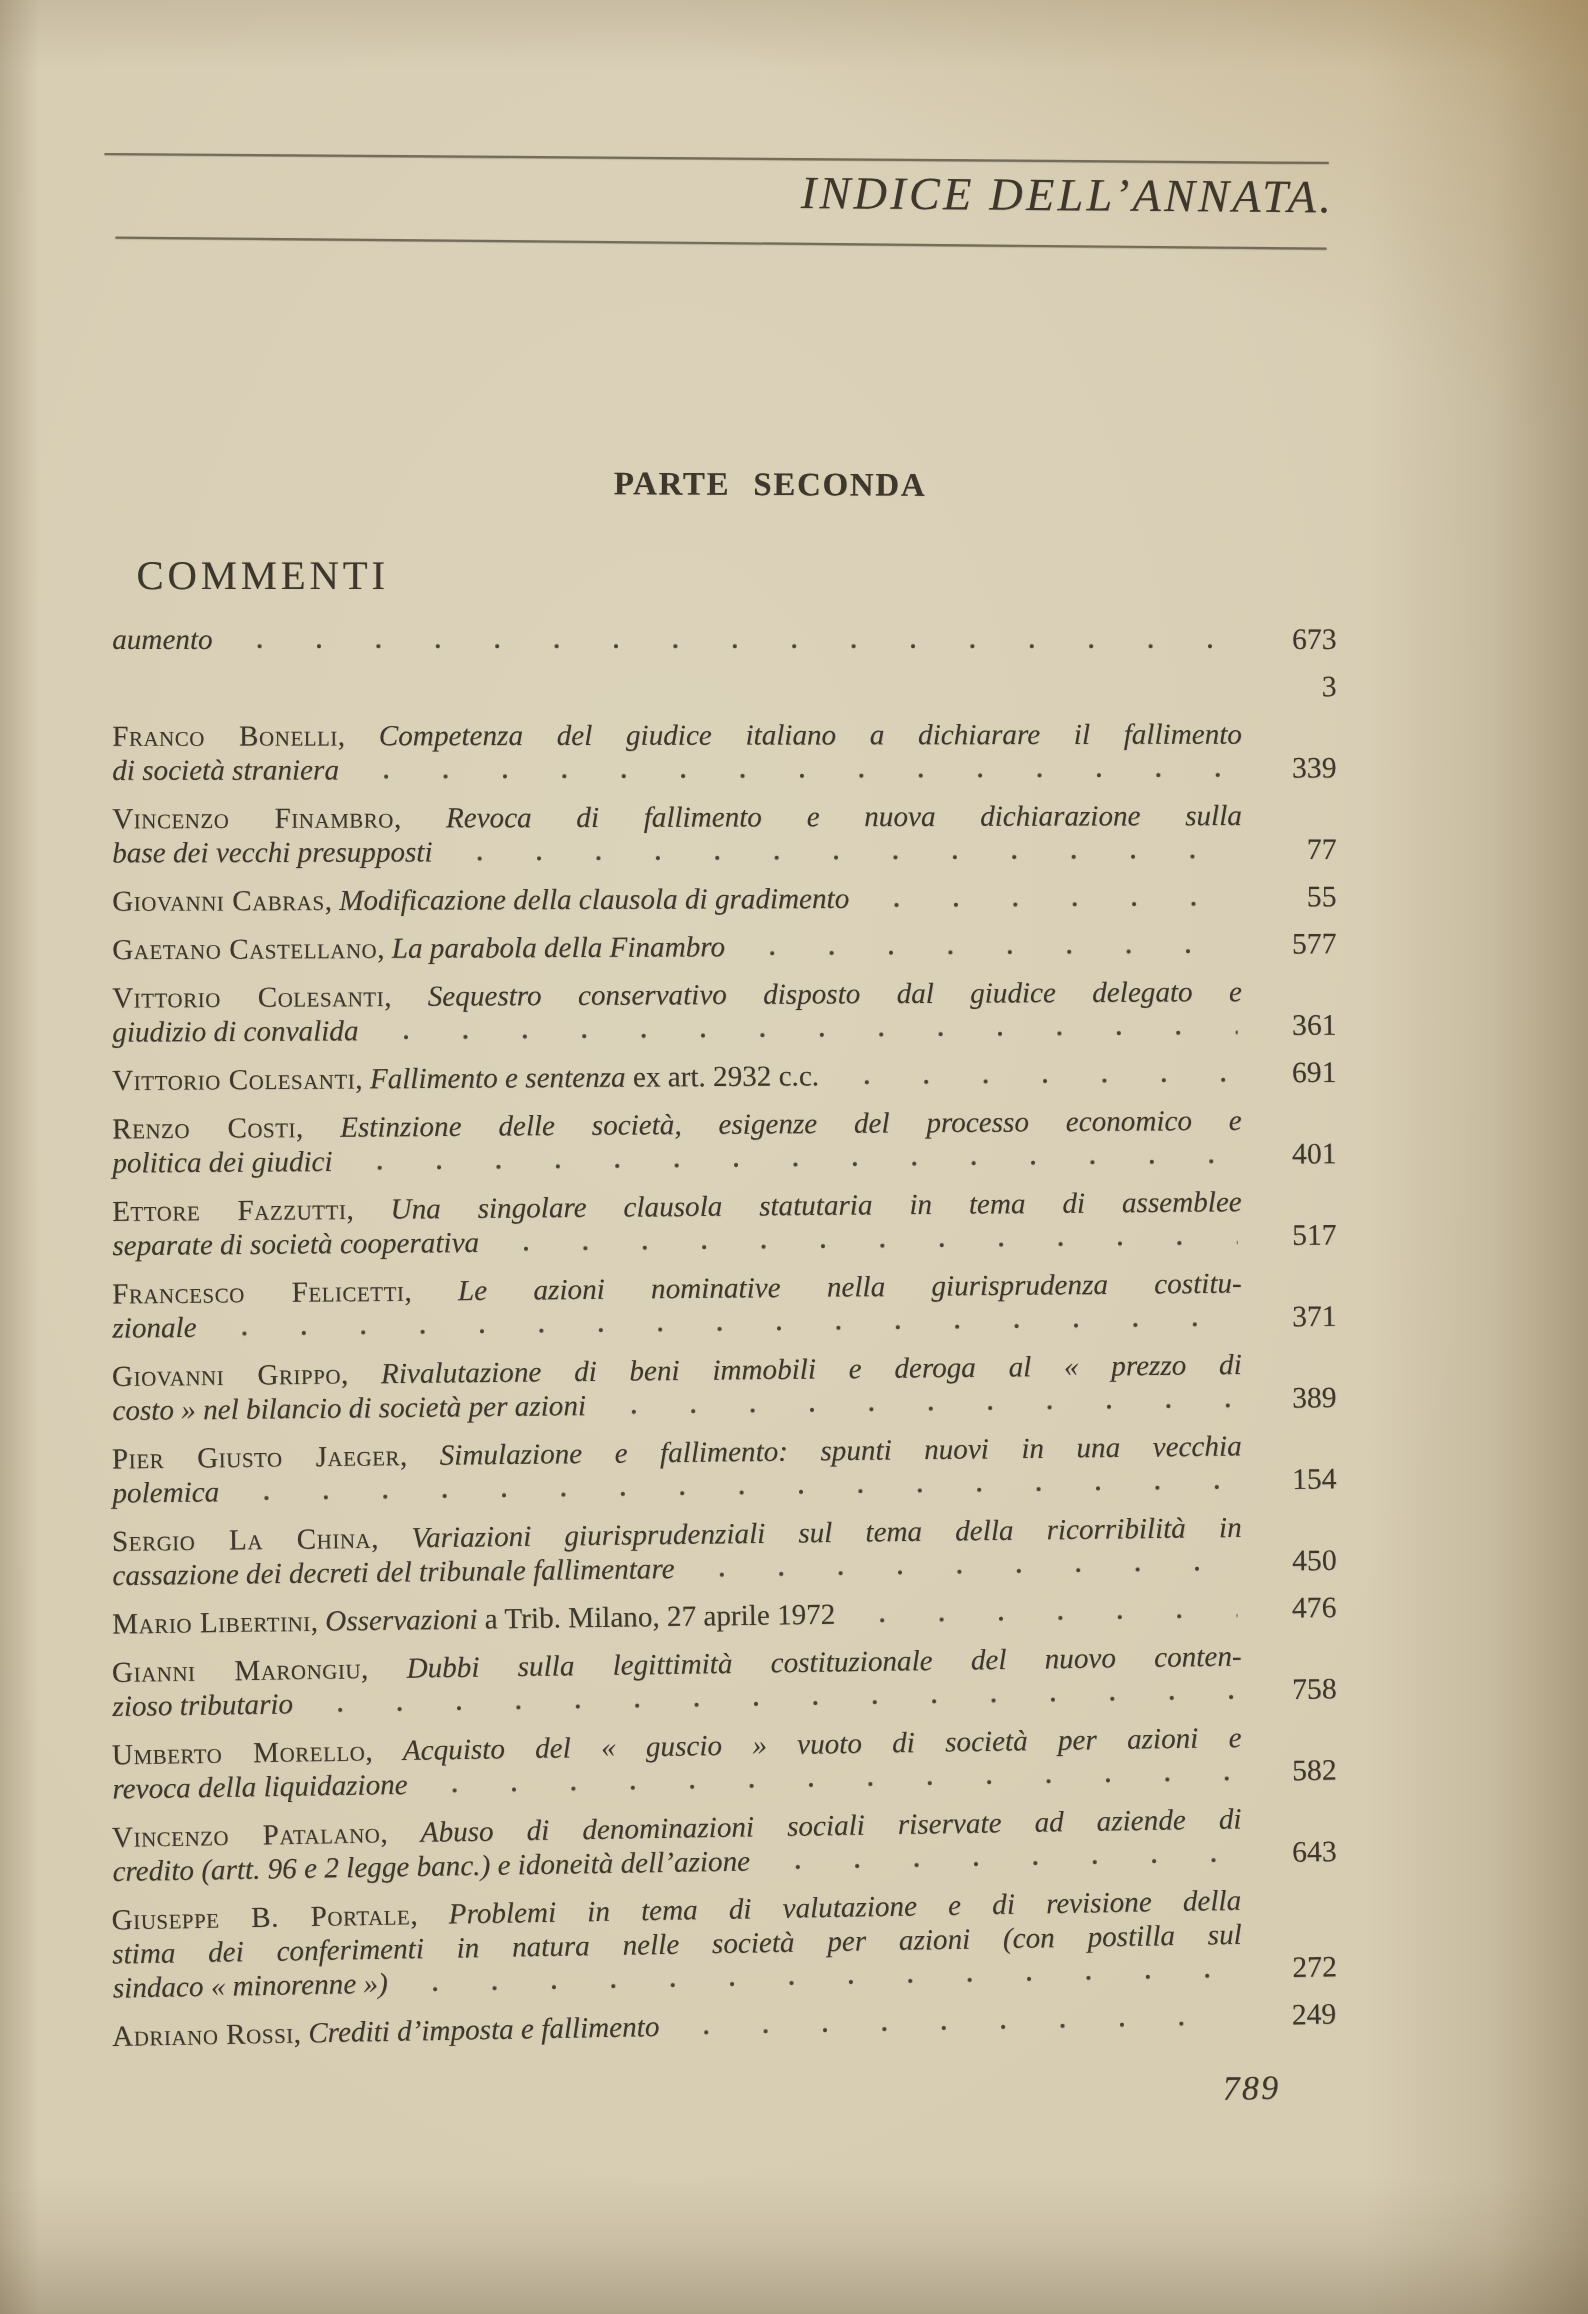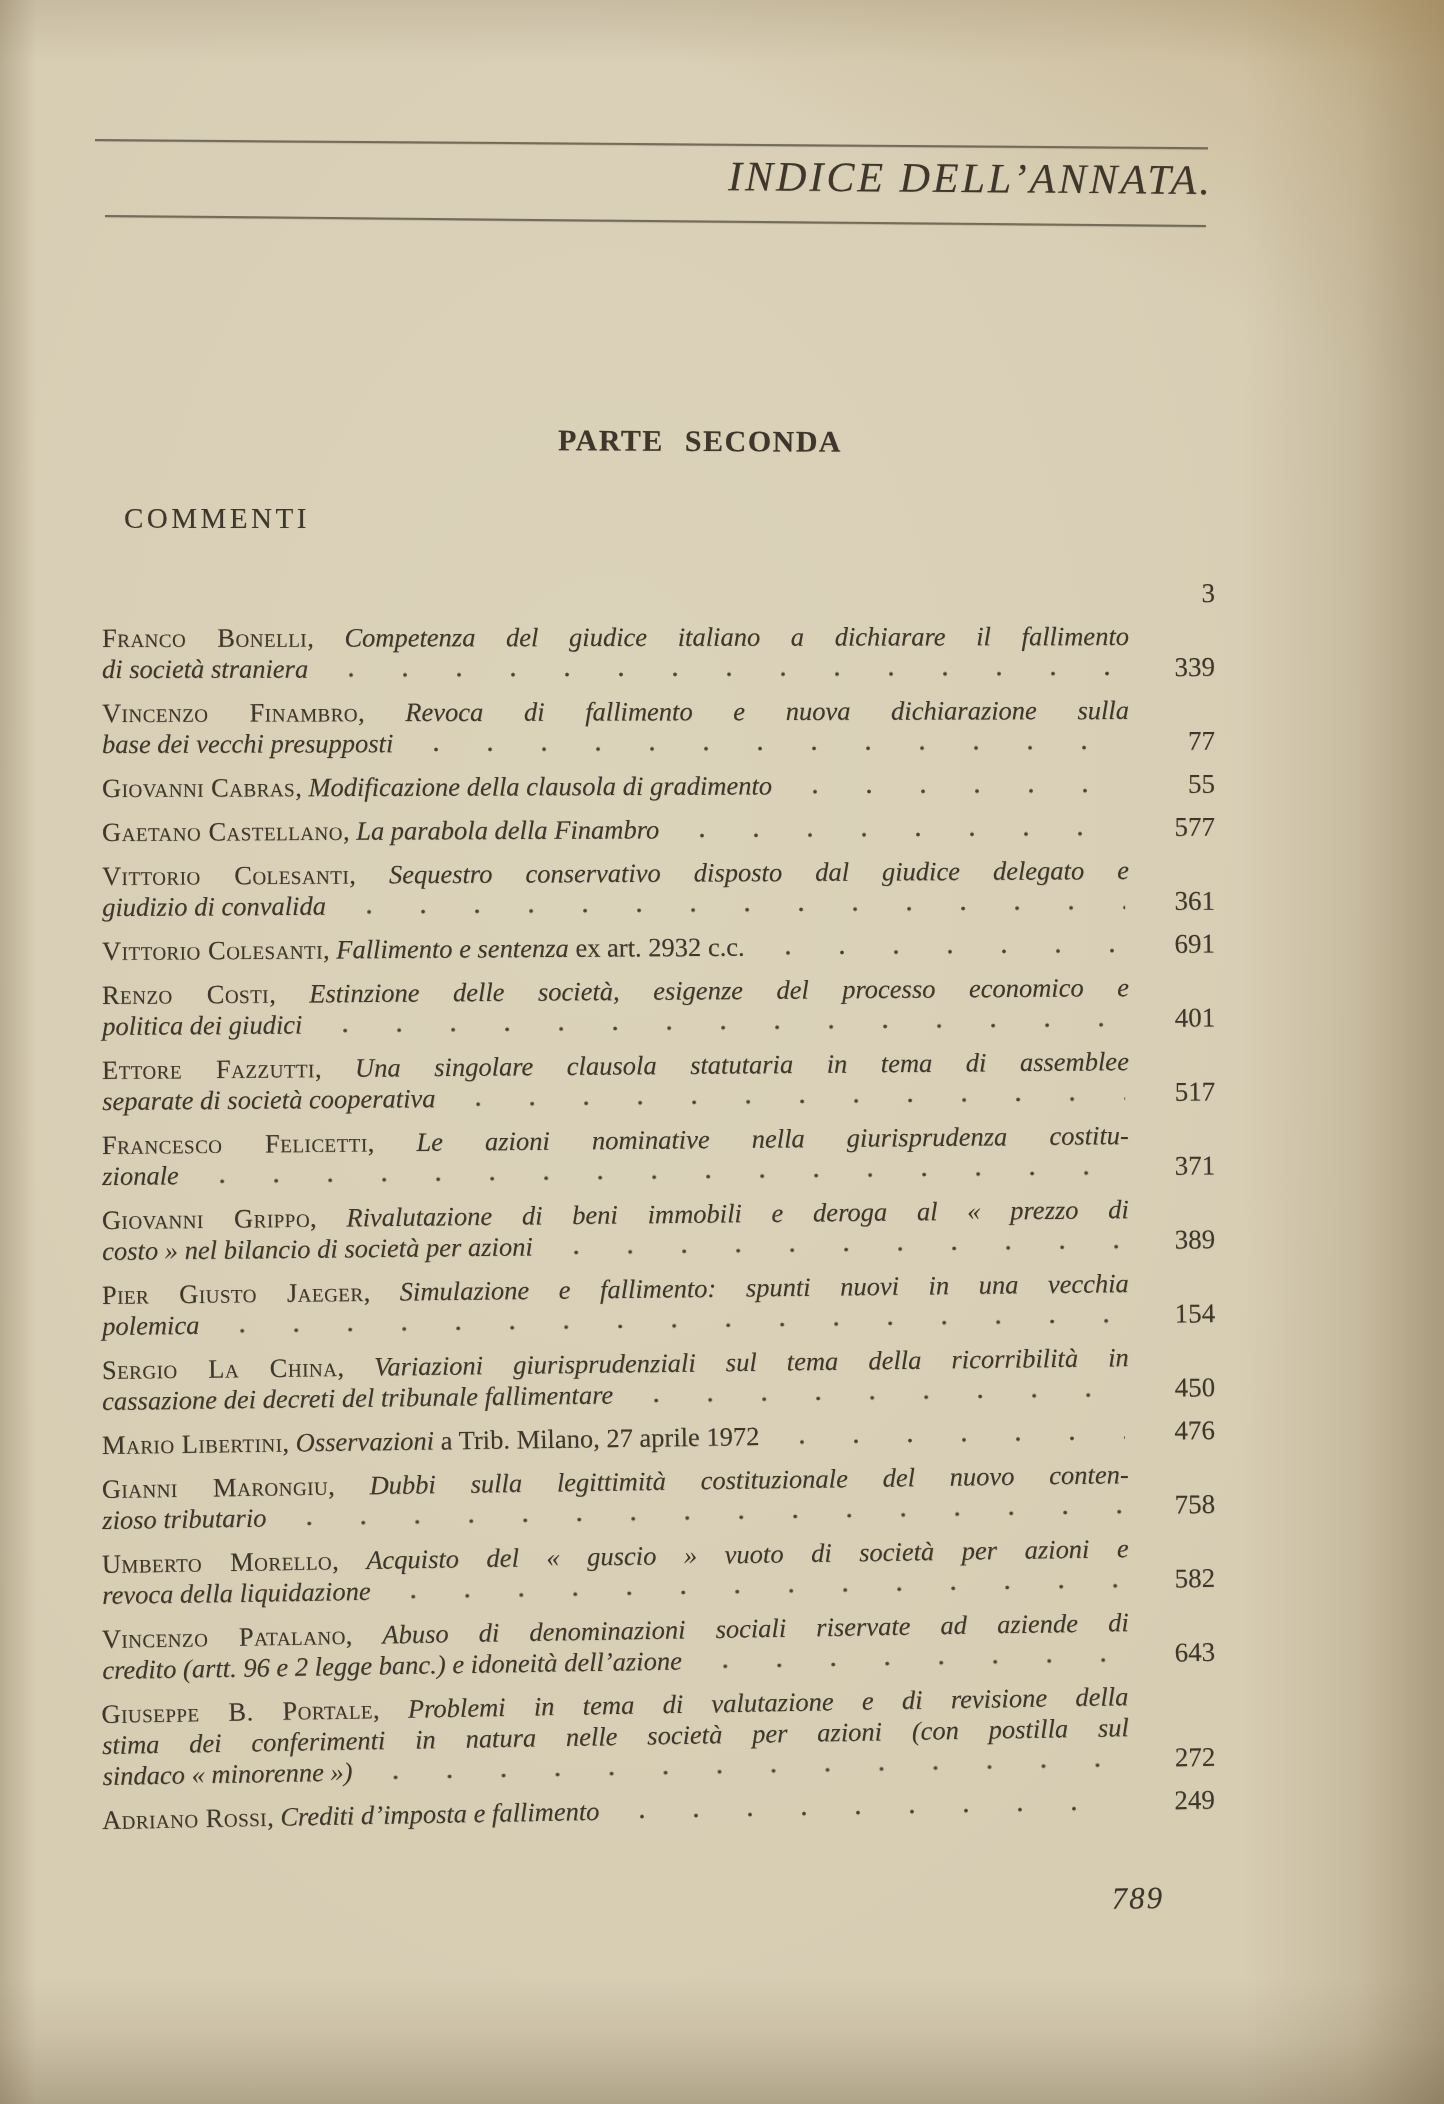--- a/index.html
+++ b/index.html
@@ -40,21 +40,21 @@
   }
   .part-heading {
     position: absolute; top: 424px; left: 700px;
     transform: translateX(-50%) rotate(0.3deg);
     font-size: 30px; font-weight: bold;
     letter-spacing: 1.5px; word-spacing: 12px;
     white-space: nowrap;
   }
   .section-heading {
     position: absolute; top: 502px; left: 124px;
-    font-size: 29px; letter-spacing: 3.5px;
+    font-size: 37px; letter-spacing: 3.5px;
     white-space: nowrap;
   }
 
   .entries {
     position: absolute; left: 102px; top: 566px; width: 1113px;
     font-size: 26.5px;
   }
   .entry { margin-bottom: 13px; transform-origin: 0 50%; }
   .line { line-height: 31px; }
   .line.mid {
@@ -90,20 +90,25 @@
 
 <div class="rule rule-top"></div>
 <div class="masthead-title ink">INDICE DELL’ANNATA.</div>
 <div class="rule rule-bottom"></div>
 
 <div class="part-heading ink">PARTE SECONDA</div>
 <div class="section-heading ink">COMMENTI</div>
 
 <div class="entries ink">
     <div class="entry" style="transform: rotate(0deg);">
+      <div class="line last">
+        <span class="txt"><span class="ttl">aumento</span></span>
+        <span class="leader"></span>
+        <span class="pg">673</span>
+      </div>
     </div>
     <div class="entry" style="transform: rotate(-0.055deg);">
       <div class="line last">
         <span class="leader none"></span>
         <span class="pg">3</span>
       </div>
     </div>
     <div class="entry" style="transform: rotate(-0.111deg);">
       <div class="line mid"><span class="txt"><span class="author">Franco Bonelli</span><span class="comma">, </span><span class="ttl">Competenza del giudice italiano a dichiarare il fallimento</span></span></div>
       <div class="line last">

